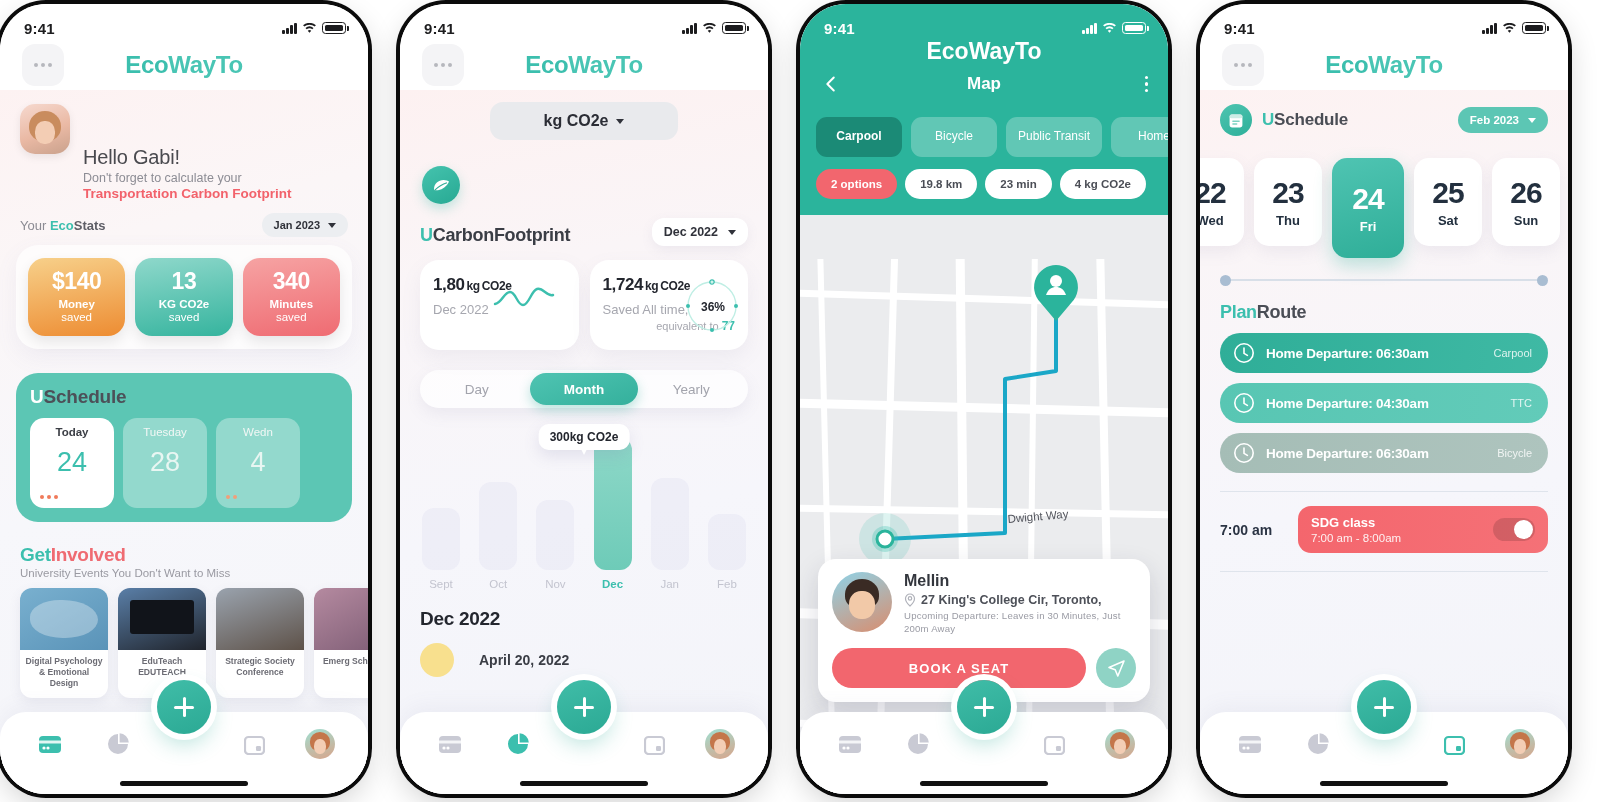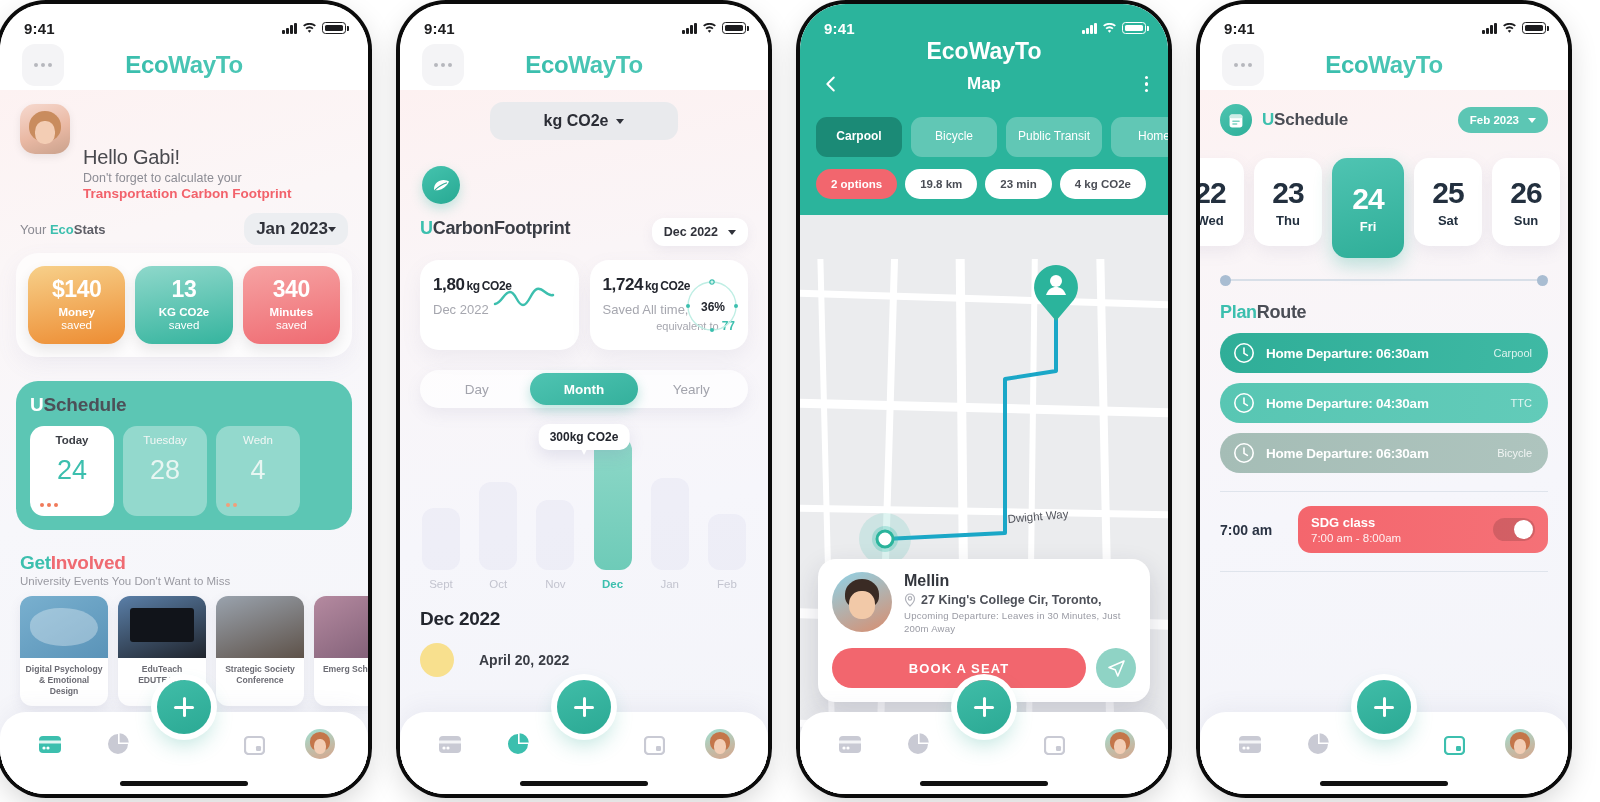--- a/index.html
+++ b/index.html
@@ -73,23 +73,23 @@
   .hello-txt { padding-top: 2px; margin-top: 40px; }
   .hello-title { font-size: 20px; font-weight: 400; color: #4a4a4f; letter-spacing:-.2px; }
   .hello-sub { font-size: 12.5px; color: #8c8c94; margin-top: 2px; }
   .hello-link { font-size: 13.5px; font-weight: 700; color: #f2626b; margin-top: 1px; }
 
   .ecostats-row { display: flex; align-items: center; justify-content: space-between; padding: 12px 20px 0; }
   .ecostats-label { font-size: 13px; color: #8b8b93; }
   .ecostats-label b { color: #3cbfae; font-weight: 700; }
   .ecostats-label i { font-style: normal; color: #5e5e66; font-weight: 700; }
   .pill-select {
-    display: flex; align-items: center; gap: 0;
+    display: flex; align-items: center; gap: 8px;
     background: #eceef1; border-radius: 13px; padding: 6px 12px;
-    font-size: 17px; font-weight: 700; color: #30323a; cursor: pointer;
+    font-size: 11px; font-weight: 700; color: #30323a; cursor: pointer;
   }
   .caret { width:0;height:0;border-left:4.5px solid transparent;border-right:4.5px solid transparent;border-top:5.5px solid #30323a; }
 
   .stats-card {
     margin: 8px 16px 0; background: rgba(255,255,255,.62); border-radius: 22px;
     padding: 13px 12px; display: flex; gap: 10px; justify-content: space-between;
     box-shadow: 0 8px 22px rgba(120,120,160,.08);
   }
   .stat {
     flex: 1; border-radius: 17px; padding: 11px 4px 13px; text-align: center; color: #fff;
@@ -145,21 +145,21 @@
     margin: 12px auto 0; width: 188px; height: 38px; border-radius: 13px; background: #e9eaed;
     display: flex; align-items: center; justify-content: center; gap: 8px;
     font-size: 16px; font-weight: 700; color: #2b2d35; cursor: pointer;
   }
   .leaf-badge {
     margin: 26px 0 0 22px; width: 38px; height: 38px; border-radius: 50%;
     background: linear-gradient(150deg,#45c3ae,#27a993);
     display: flex; align-items: center; justify-content: center;
     box-shadow: 0 5px 12px rgba(60,190,170,.3);
   }
-  .cf-row { display: flex; align-items: flex-start; justify-content: space-between; padding: 14px 20px 0; gap: 28px; }
+  .cf-row { display: flex; align-items: flex-end; justify-content: space-between; padding: 14px 20px 0; gap: 28px; }
   .cf-title { font-size: 18px; font-weight: 800; letter-spacing: -.3px; }
   .cf-title .u { color: #3cbfae; } .cf-title .rest { color: #3a3d45; }
   .pill-white {
     display: flex; align-items: center; gap: 10px; background: #fff; border-radius: 12px;
     padding: 7px 12px; font-size: 12.5px; font-weight: 700; color: #30323a; cursor: pointer;
     box-shadow: 0 4px 12px rgba(120,120,160,.1);
   }
   .cf-cards { display: flex; gap: 11px; padding: 14px 20px 0; }
   .cf-card { flex: 1; background: #fff; border-radius: 19px; padding: 15px 13px 17px; box-shadow: 0 8px 20px rgba(120,120,160,.09); position: relative; overflow: hidden; }
   .cf-val { font-size: 17px; font-weight: 800; color: #23262e; letter-spacing: -.4px; }

